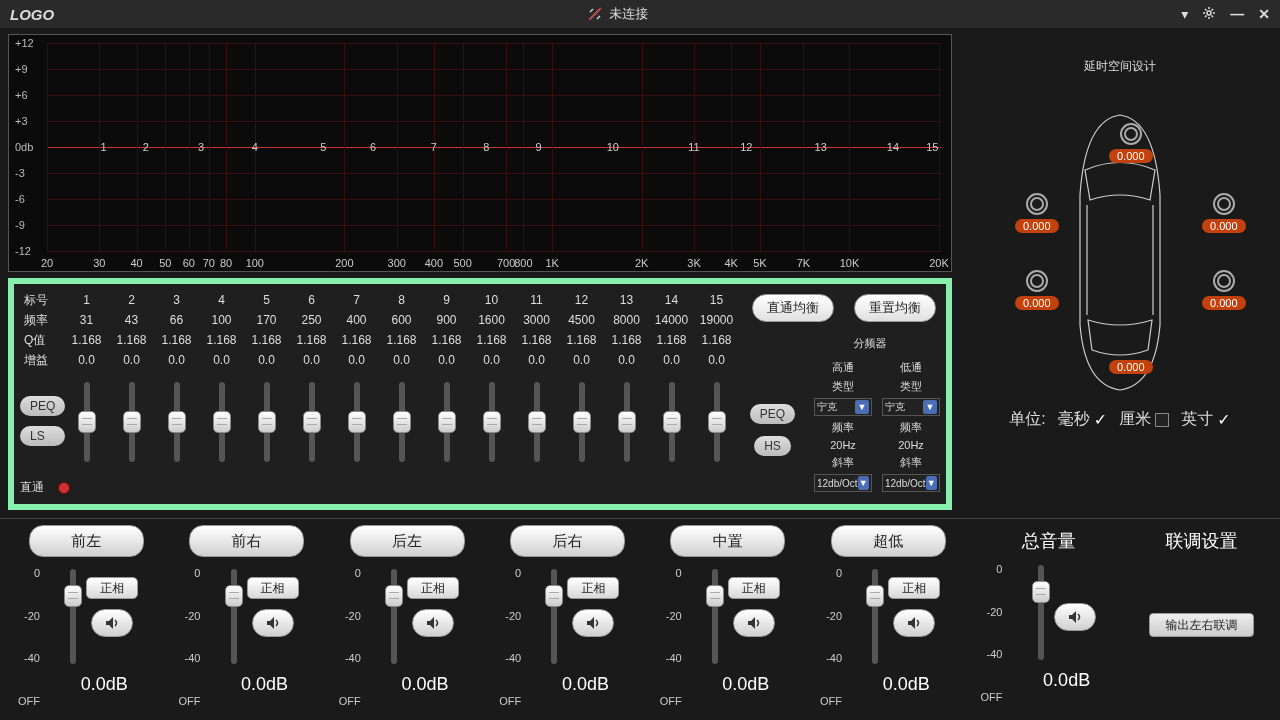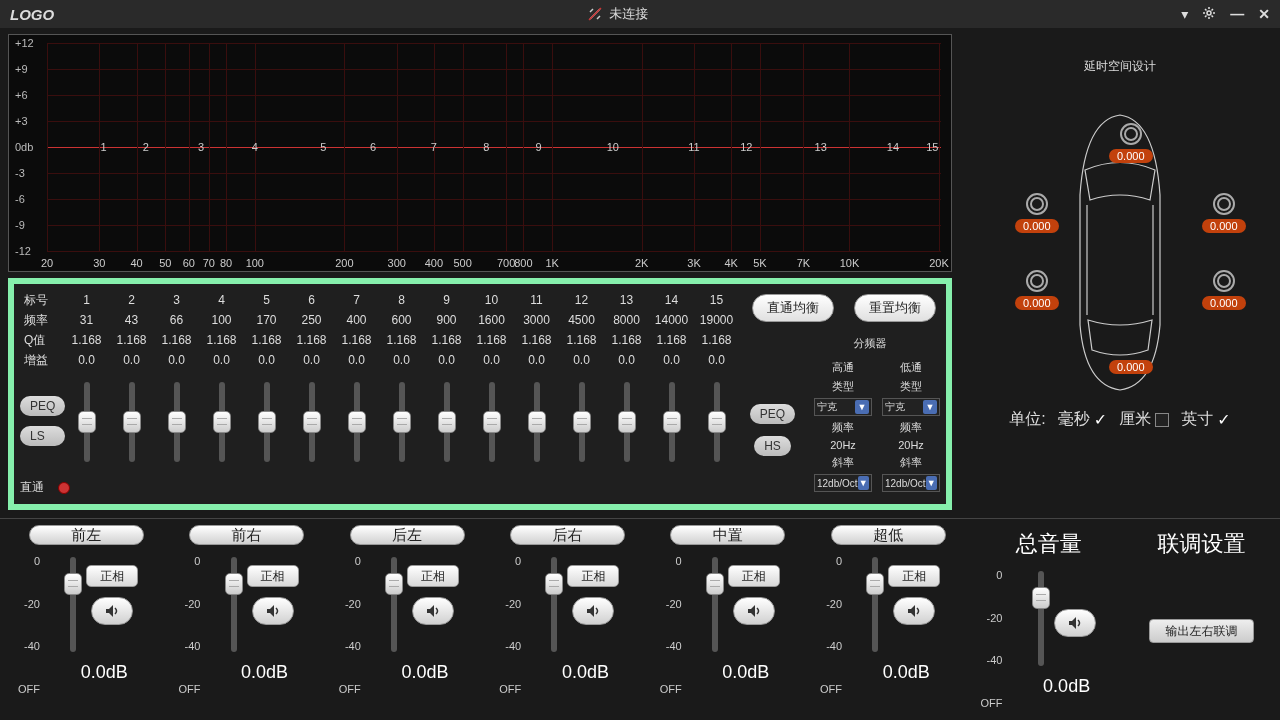--- a/index.html
+++ b/index.html
@@ -56,30 +56,30 @@
 .speaker .circ { width:22px; height:22px; border-radius:50%; border:2px solid #aaa; display:flex; align-items:center; justify-content:center; }
 .speaker .circ::before { content:""; width:10px; height:10px; border-radius:50%; border:2px solid #aaa; }
 .speaker .val { background:#c2410c; color:#fff; border-radius:8px; padding:1px 8px; font-size:11px; }
 
 .units { display:flex; gap:12px; align-items:center; font-size:16px; margin-top:14px; }
 .units .chk { display:flex; align-items:center; gap:4px; }
 .chkbox { width:14px; height:14px; border:1px solid #888; background:#222; display:inline-block; }
 
 .lower { display:flex; height:200px; padding:6px 10px 4px 10px; gap:8px; border-top:1px solid #444; background:#1a1a1a;}
 .ch-col { flex:1; display:flex; flex-direction:column; align-items:center; }
-.ch-btn { width:115px; height:20px; background: linear-gradient(#fff,#d0d0d0); color:#222; border-radius:14px; display:flex; align-items:center; justify-content:center; font-size:15px; border:1px solid #999; cursor:pointer; margin-bottom:10px;text-align:right;}
+.ch-btn { width:115px; height:32px; background: linear-gradient(#fff,#d0d0d0); color:#222; border-radius:14px; display:flex; align-items:center; justify-content:center; font-size:15px; border:1px solid #999; cursor:pointer; margin-bottom:10px;text-align:right;}
 .ch-body { display:flex; width:100%; }
 .ch-scale { width:36px; display:flex; flex-direction:column; justify-content:space-between; align-items:flex-end; padding-right:6px; font-size:11px; color:#ccc; height:140px;}
 .ch-right { flex:1; display:flex; flex-direction:column; align-items:center; gap:8px; position:relative;}
 .ch-right .vslider { height:95px; margin-top:2px;}
 .ch-right .vslider .knob { top:16px; }
 .phase-btn { width:52px; height:22px; background:linear-gradient(#fff,#d8d8d8); color:#222; border-radius:5px; display:flex; align-items:center; justify-content:center; font-size:12px; border:1px solid #999; cursor:pointer;}
 .mute-btn { width:42px; height:28px; background:linear-gradient(#fff,#d0d0d0); border-radius:14px; display:flex; align-items:center; justify-content:center; cursor:pointer; border:1px solid #999;}
 .db-val { font-size:18px; color:#fff; margin-top:2px; }
-.ch-title { font-size:22px; color:#fff; margin:4px 0 10px 0; }
+.ch-title { font-size:18px; color:#fff; margin:4px 0 10px 0; }
 
 .link-btn { width:105px; height:24px; background:linear-gradient(#eee,#ccc); color:#222; border-radius:4px; display:flex; align-items:center; justify-content:center; font-size:12px; border:1px solid #999; cursor:pointer; margin-top:50px;}
 </style>
 </head>
 <body>
 
 <div class="topbar">
   <div class="left">LOGO</div>
   <div class="center">
     <svg width="16" height="16">

